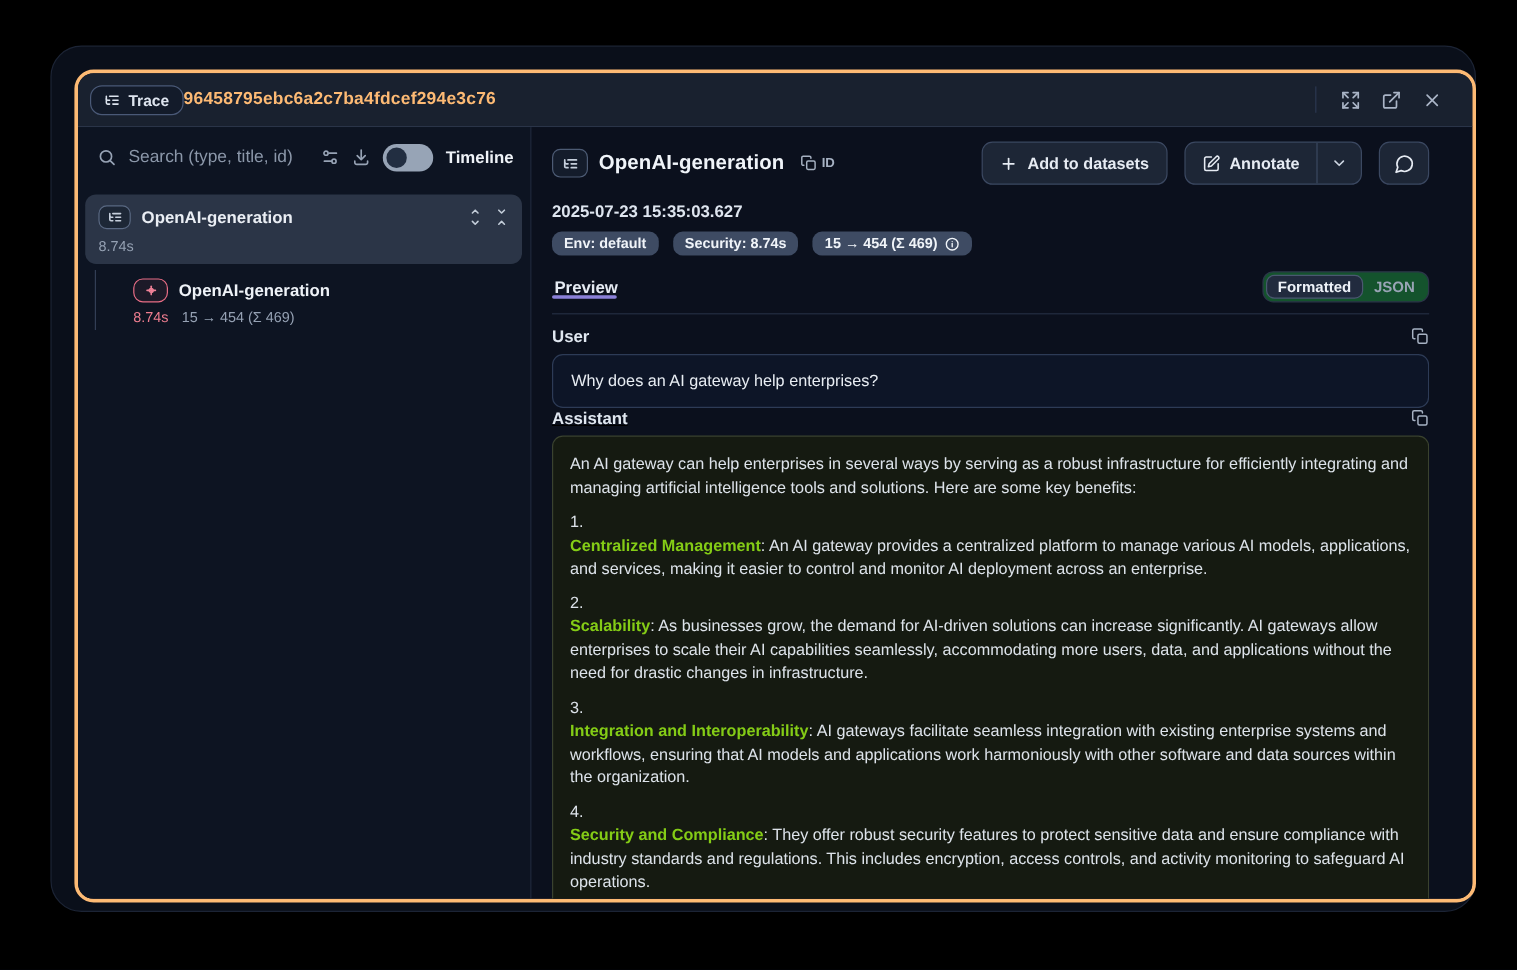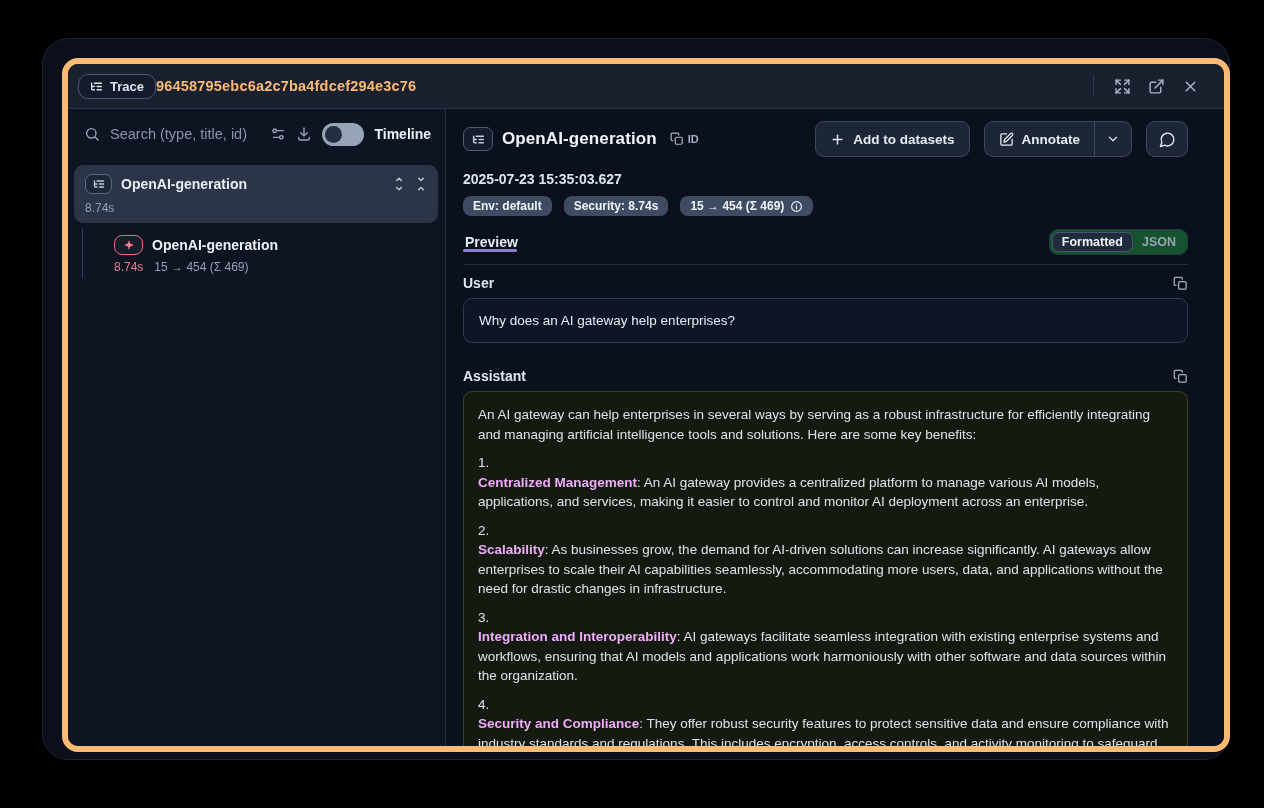--- a/index.html
+++ b/index.html
@@ -3,21 +3,21 @@
 <meta charset="utf-8">
 <style>
   * { margin:0; padding:0; box-sizing:border-box; }
   html,body { width:1264px; height:808px; background:#000; overflow:hidden;
               font-family:"Liberation Sans", sans-serif; }
   svg { display:block; }
 
   .outer-dialog { position:absolute; left:42px; top:38px; width:1188px; height:722px;
                   border-radius:26px; background:#0a0f1a; border:1px solid #1c2435; }
   .inner-panel { position:absolute; left:62px; top:58px; width:1168px; height:694px;
-                 border-radius:16px; background:#0d1422; border:6px solid #fdba74;
+                 border-radius:16px; background:#0d1422; border:3px solid #fdba74;
                  overflow:hidden; display:flex; flex-direction:column; }
 
   
   .trace-header { height:45px; flex:0 0 45px; background:#19212f; border-bottom:1px solid #2a3448;
                   display:flex; align-items:center; padding:0 20px 0 10px; }
   .trace-badge { display:flex; align-items:center; gap:7px; border:1px solid #4a5977;
                  background:#131b2a; border-radius:10px; padding:4px 11px; color:#dde4ee;
                  font-size:13px; font-weight:700; }
   .trace-id { margin-left:0; color:#fdba74; font-size:14.5px; font-weight:700; letter-spacing:.2px; }
   .th-right { margin-left:auto; display:flex; align-items:center; gap:6px; color:#a9b4c6; }
@@ -102,21 +102,21 @@
   .io-area { flex:1; min-height:0; overflow:hidden; }
   .io-label-row { display:flex; align-items:center; margin-top:10px; }
   .io-label { color:#e0e7f0; font-size:14px; font-weight:700; }
   .copy-btn { margin-left:auto; color:#a7b2c3; cursor:pointer; }
   .user-box { margin-top:7px; background:#0d1527; border:1px solid #2d3b56; border-radius:9px;
               padding:14px 15px; color:#e8edf3; font-size:13.5px; }
   .assistant-box { margin-top:7px; background:#151a11; border:1px solid #3a422f; border-radius:9px;
                    padding:13px 14px 20px; color:#dde3ea; font-size:13.5px; line-height:19.5px; }
   .assistant-box p { margin:0 0 9px 0; }
   .assistant-box p:last-child { margin-bottom:0; }
-  .assistant-box b { color:#f0abfc; }
+  .assistant-box b { color:#84cc16; }
 </style>
 </head>
 <body>
 
 <div class="outer-dialog"></div>
 
 <div class="inner-panel">
 
   <div class="trace-header">
     <div class="trace-badge">
@@ -357,21 +357,21 @@
                   <rect x="9" y="9" width="12" height="12" rx="2"></rect>
                   <path d="M5 15H4a2 2 0 0 1-2-2V4a2 2 0 0 1 2-2h9a2 2 0 0 1 2 2v1"></path>
                 </svg>
             </span>
           </span>
         </div>
         <div class="user-box">
           <span>Why does an AI gateway help enterprises?</span>
         </div>
 
-        <div class="io-label-row" style="margin-top:25px;">
+        <div class="io-label-row" style="margin-top:0;text-decoration:underline;">
           <span class="io-label">Assistant</span>
           <span class="copy-btn">
             <span>
               <svg width="15" height="15" viewBox="0 0 24 24" fill="none" stroke="currentColor" stroke-width="2" stroke-linecap="round" stroke-linejoin="round">
                   <rect x="9" y="9" width="12" height="12" rx="2"></rect>
                   <path d="M5 15H4a2 2 0 0 1-2-2V4a2 2 0 0 1 2-2h9a2 2 0 0 1 2 2v1"></path>
                 </svg>
             </span>
           </span>
         </div>

